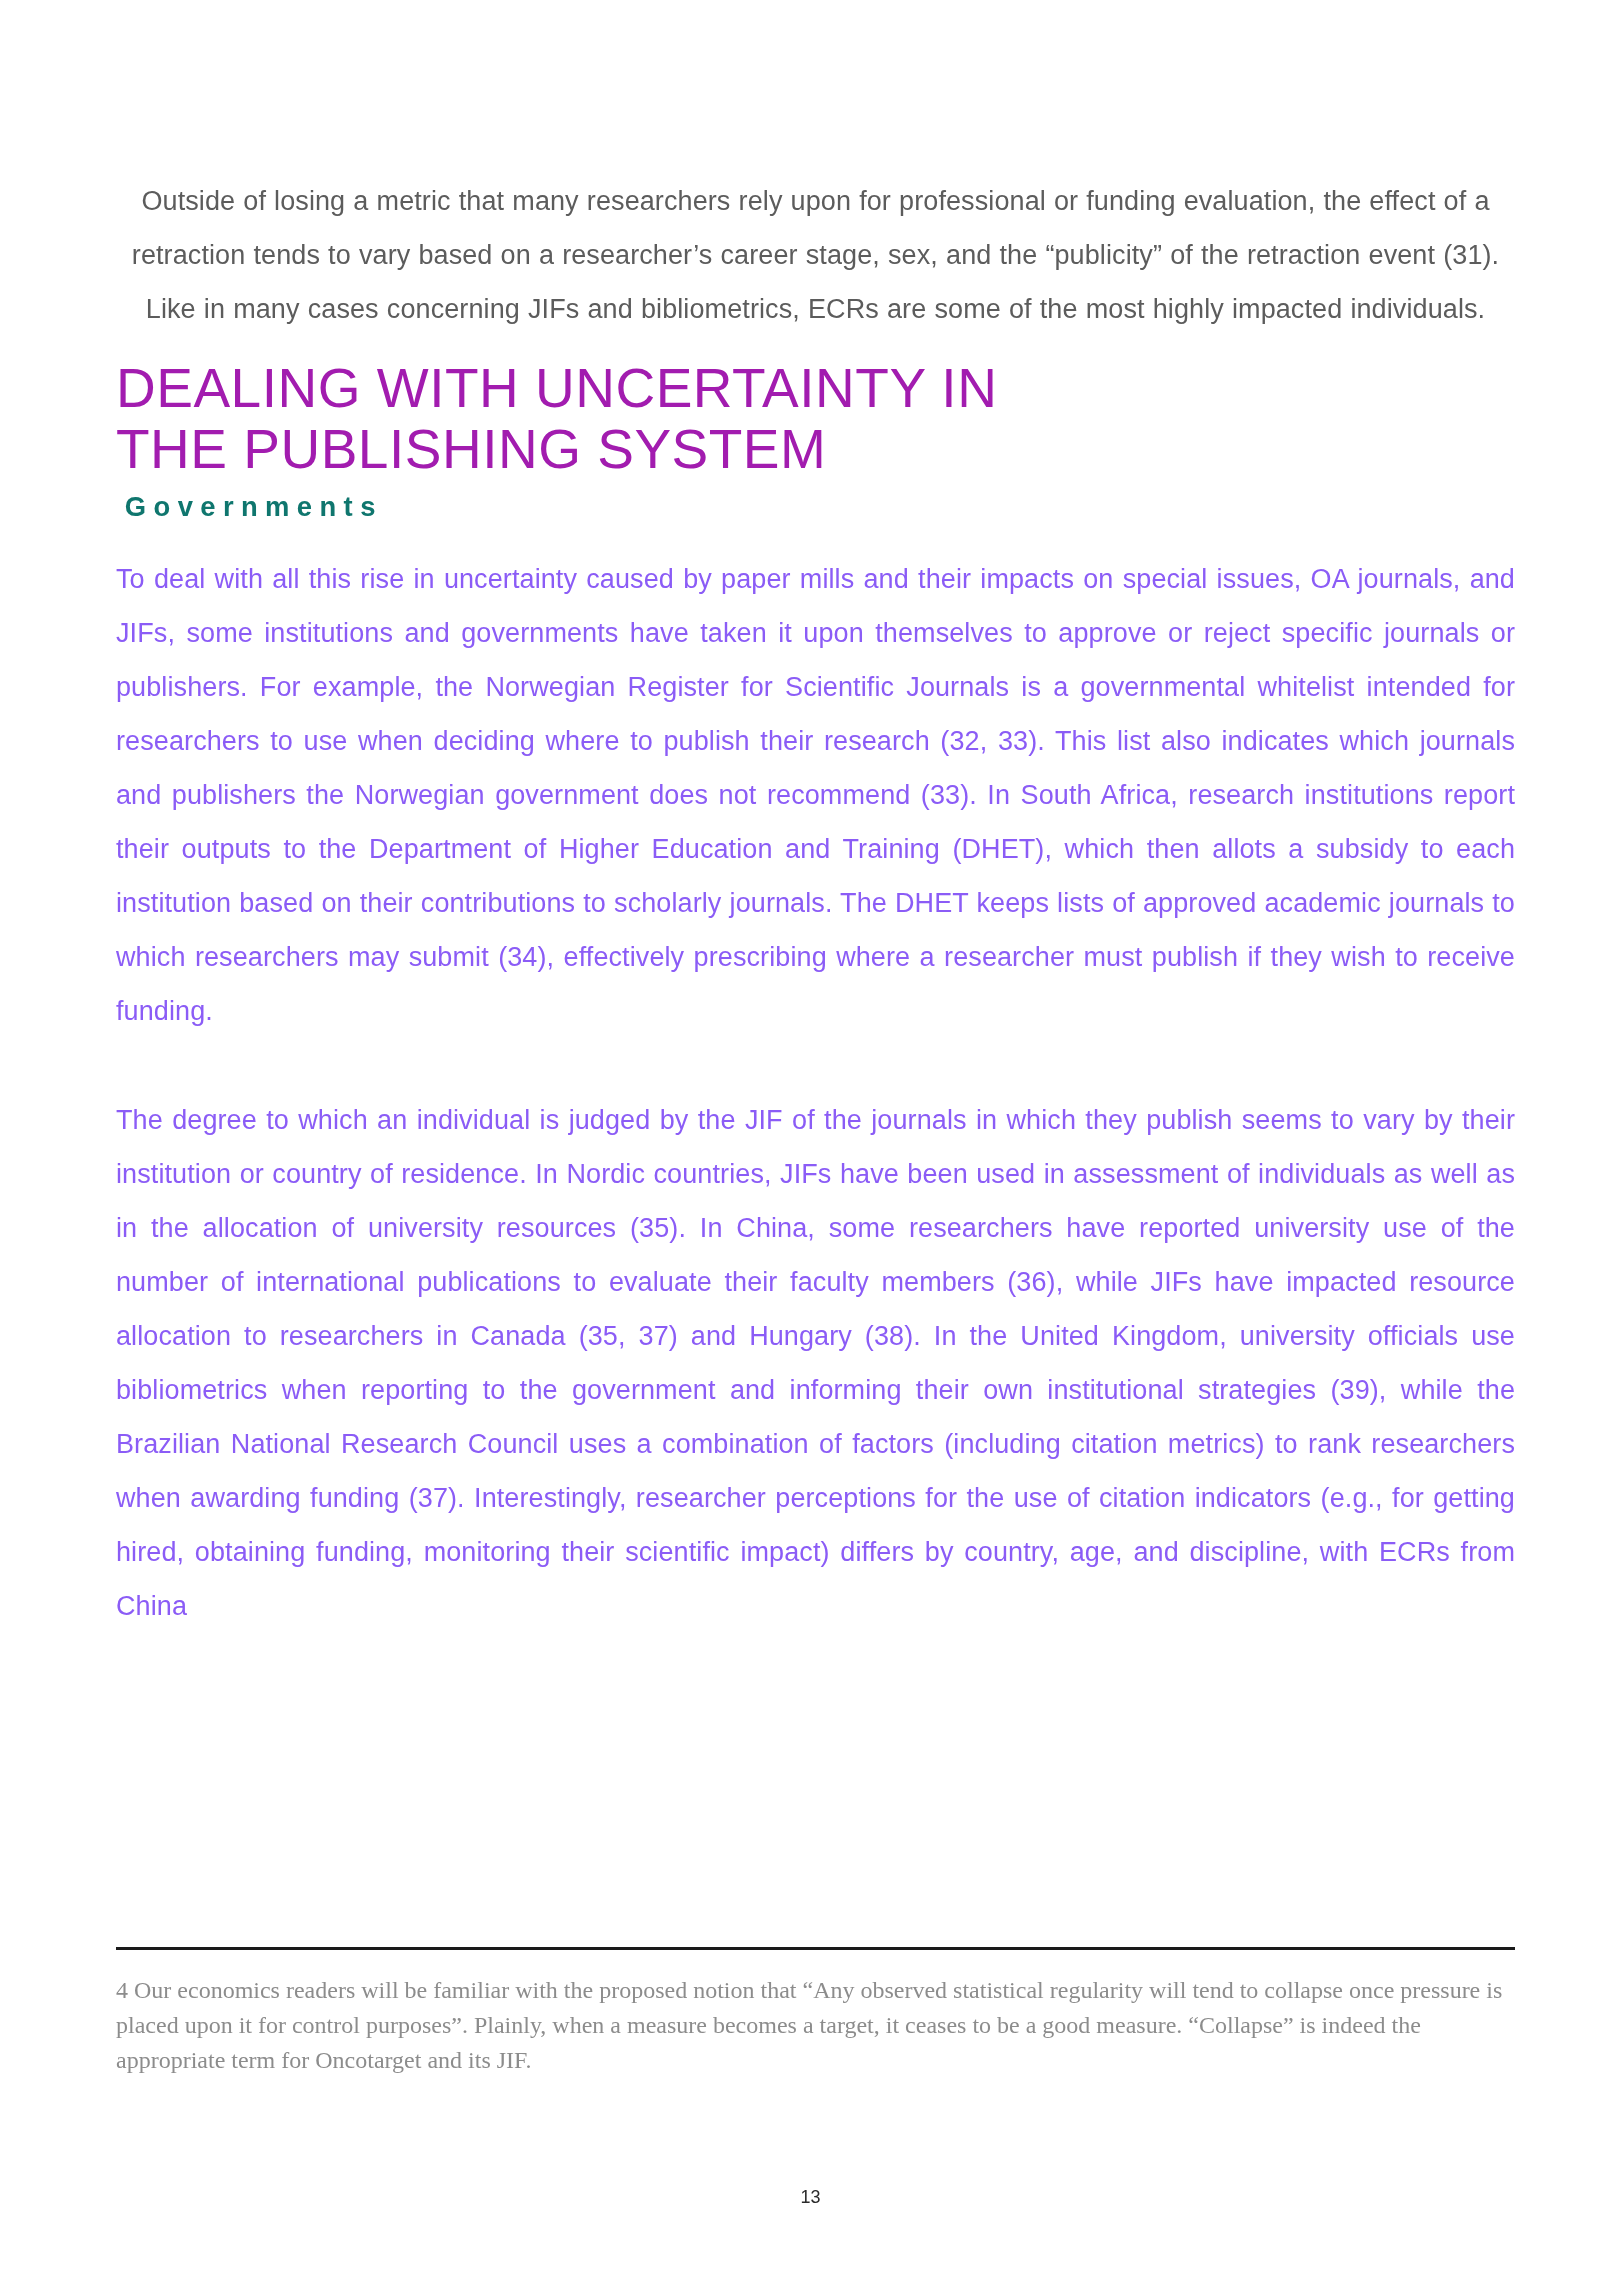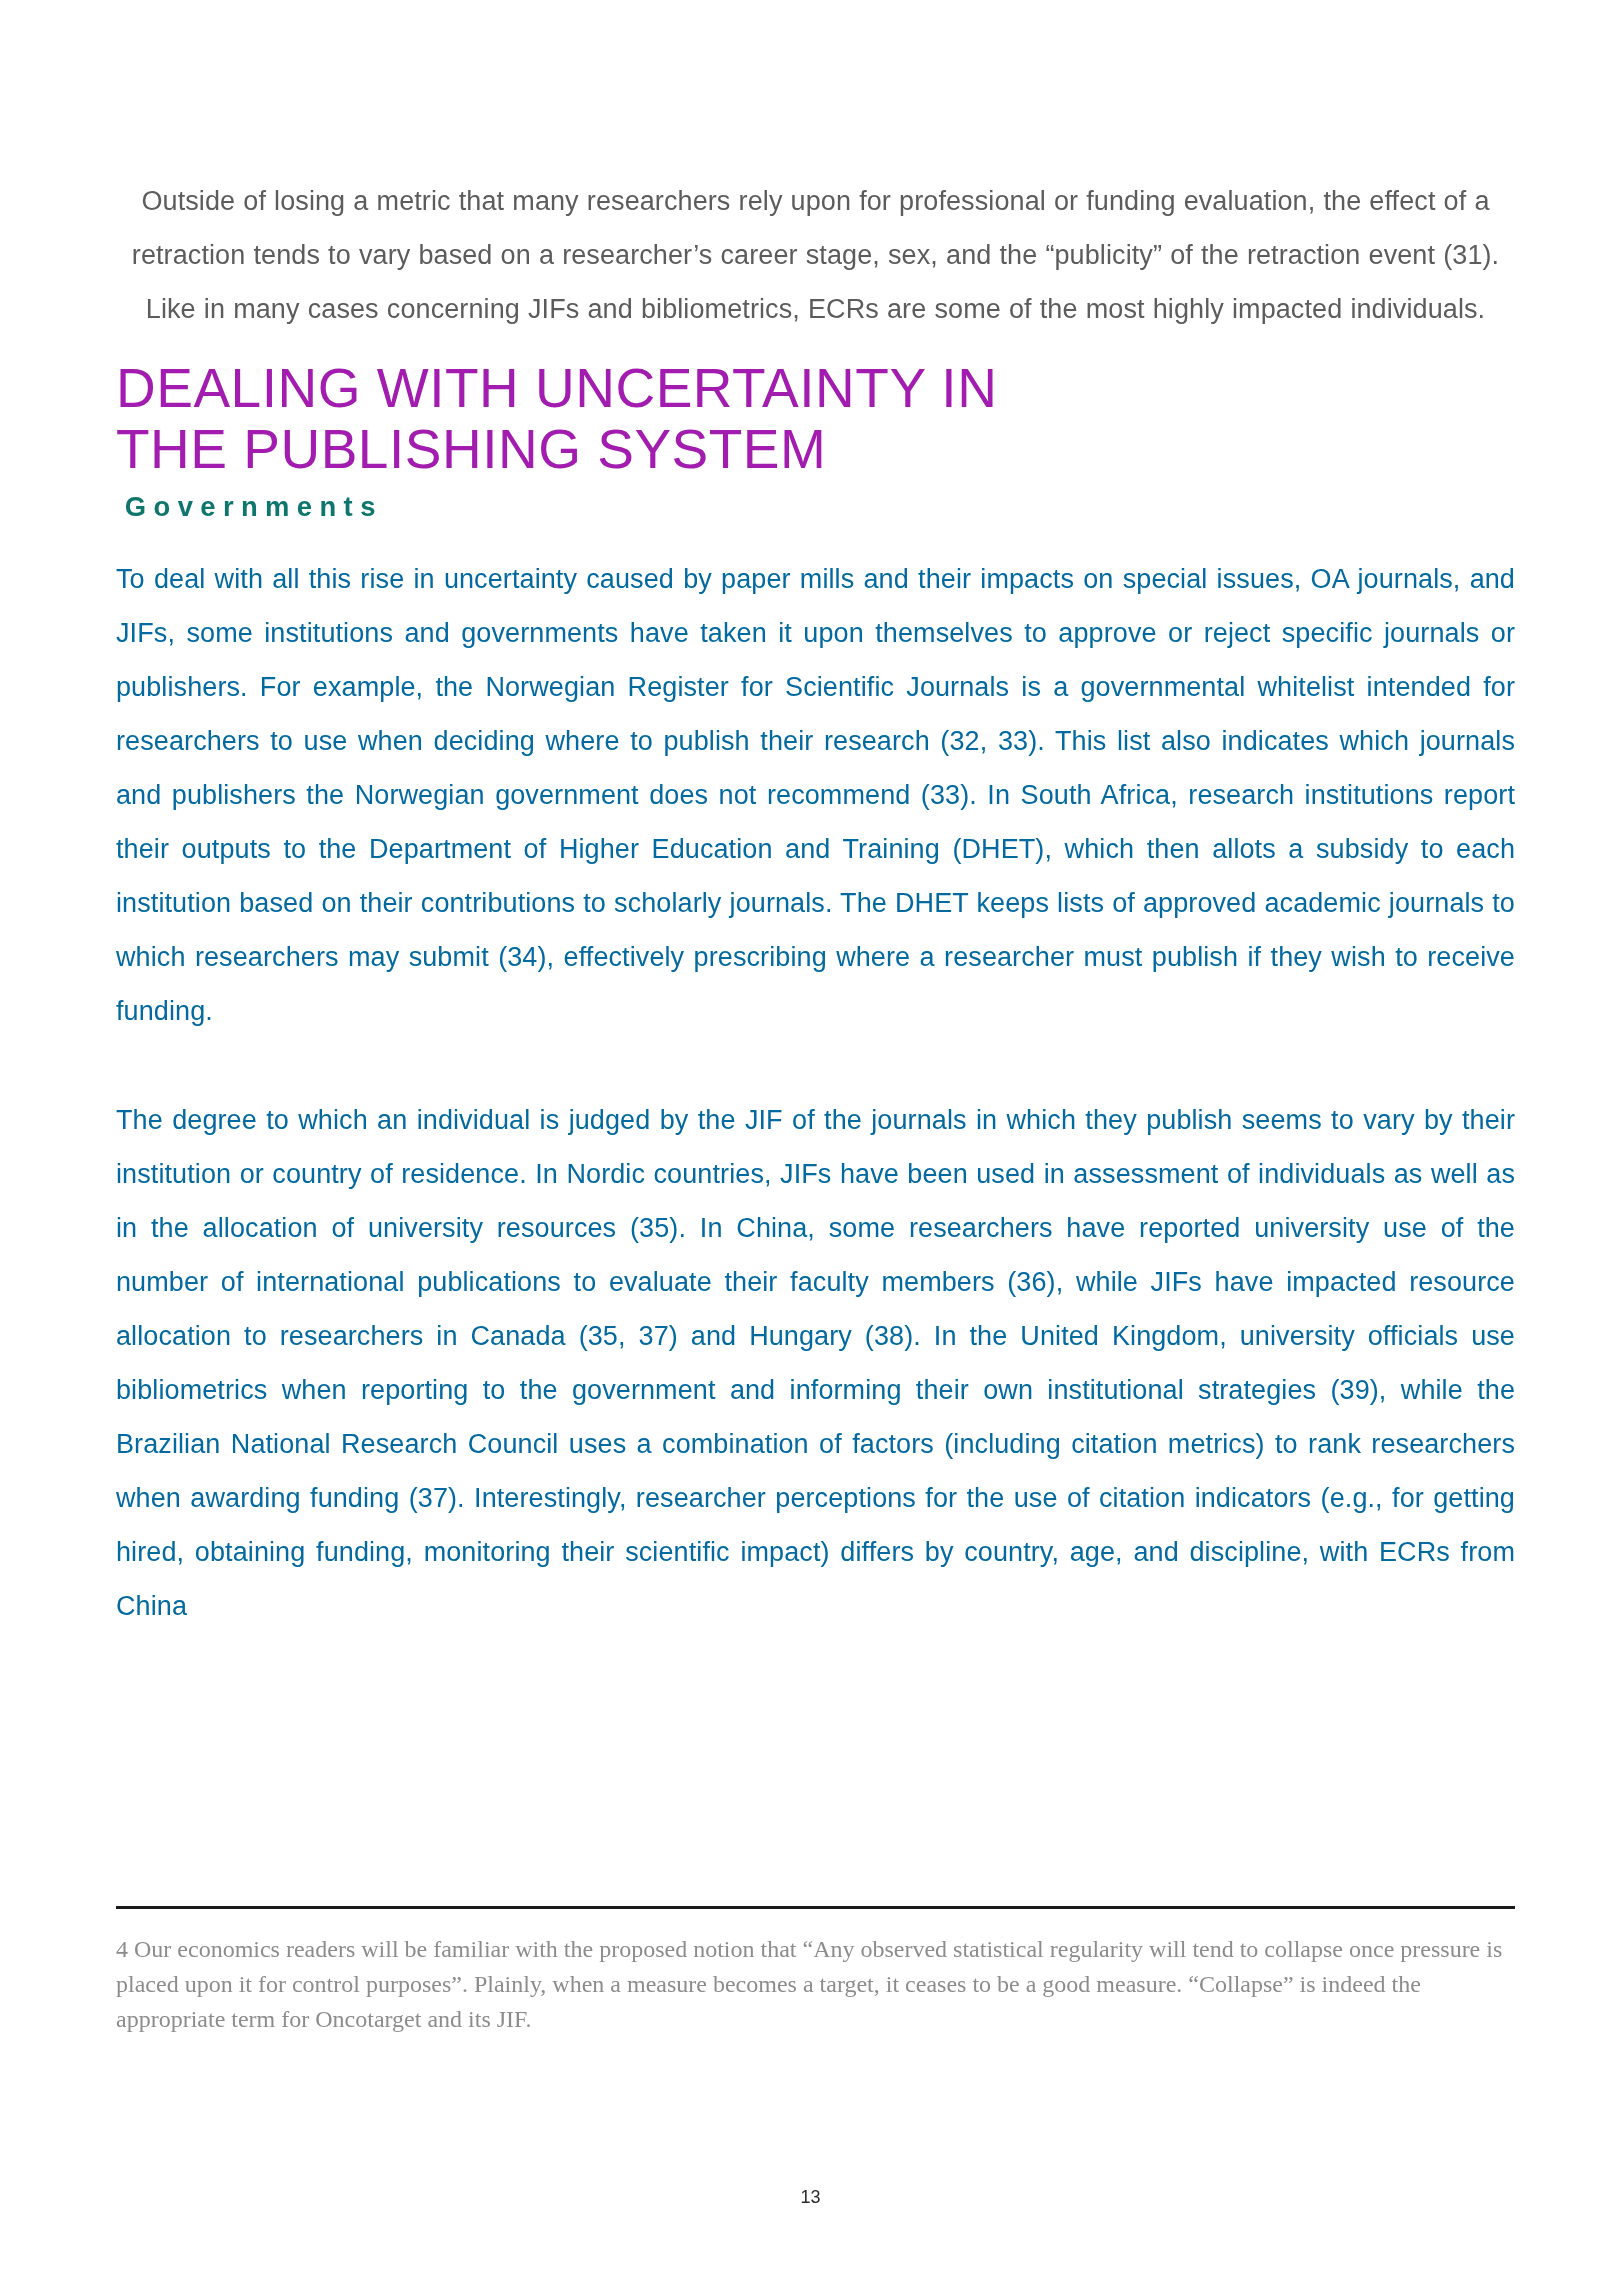--- a/index.html
+++ b/index.html
@@ -64,37 +64,37 @@
     font-weight: bold;
     color: #0f766e;
     letter-spacing: 7.4px;
   }
 
   
   .body-para {
     margin: 0;
     font-size: 27px;
     line-height: 54px;
-    color: #0369a1;
+    color: #8b5cf6;
     text-align: justify;
     text-justify: inter-word;
     letter-spacing: 0.1px;
   }
   .body-para.first-body {
     padding-top: 25.5px;
   }
   .body-para.second-body {
     padding-top: 55px;
   }
 
   
   .footnote-area {
     position: absolute;
     left: 116px;
-    top: 1906px;
+    top: 1947px;
     width: 1399px;
   }
   .footnote-rule {
     width: 100%;
     height: 2.9px;
     background: #1a1a1a;
     margin: 0;
     border: 0;
   }
   .footnote-text {

